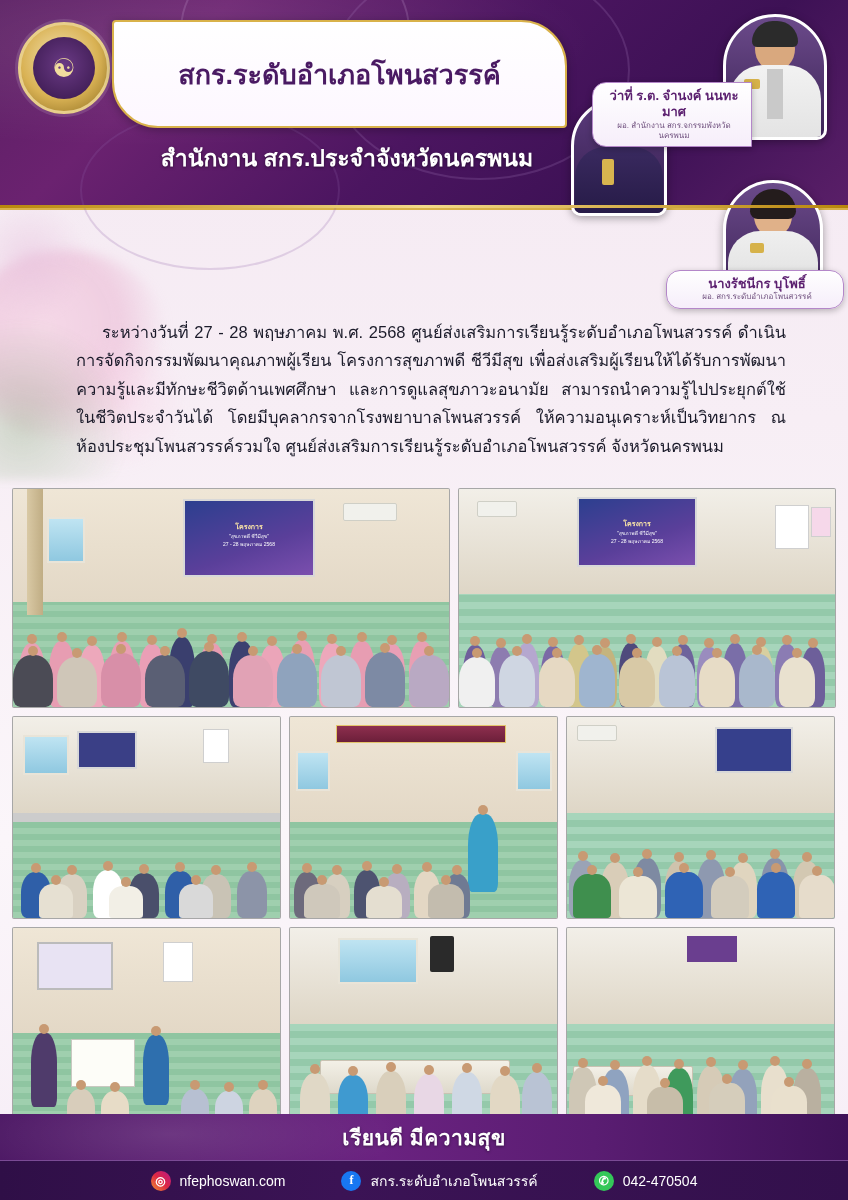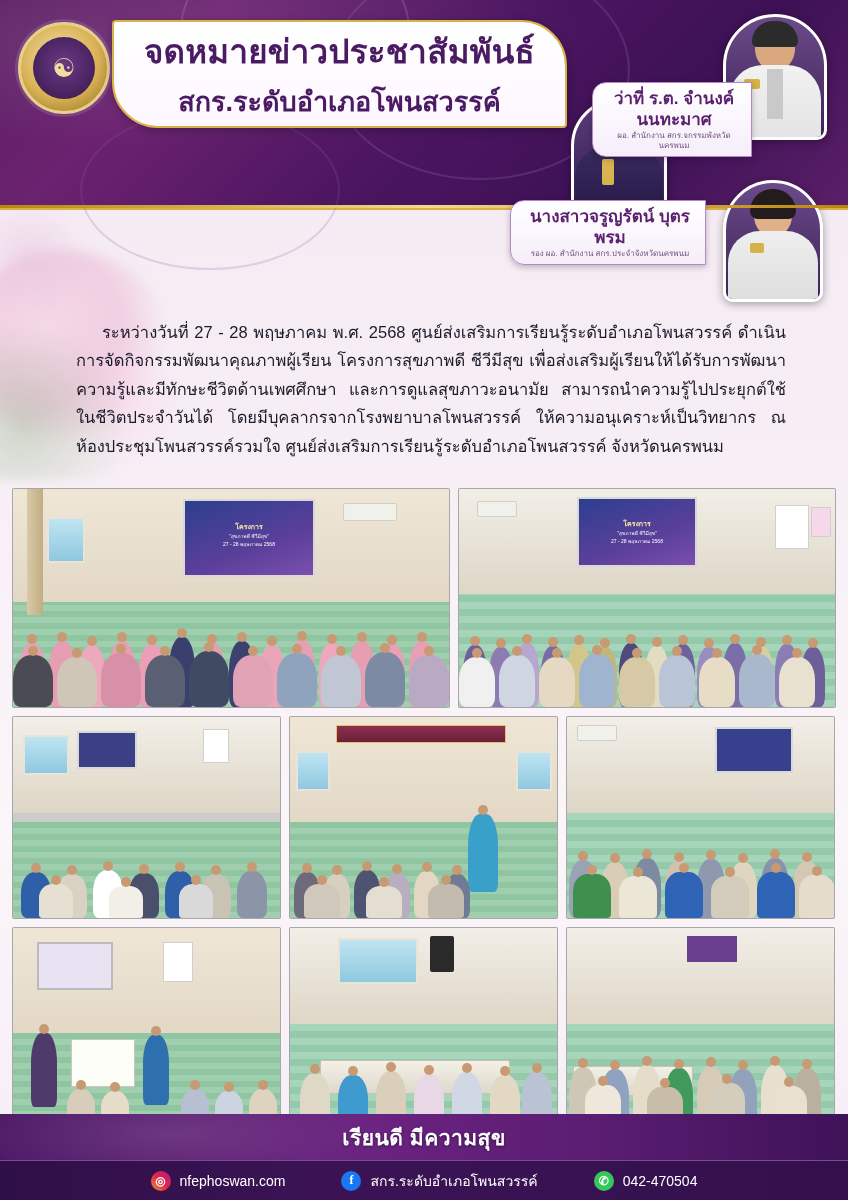--- a/index.html
+++ b/index.html
@@ -128,21 +128,21 @@
 
   .name-tag {
     position: absolute; z-index: 5;
     background: linear-gradient(180deg,#ffffff 0%,#f6eefa 100%);
     border: 1.5px solid #b487c9;
     border-radius: 14px 0 0 14px;
     padding: 5px 10px 5px 14px;
     text-align: center;
     box-shadow: 0 2px 6px rgba(0,0,0,.25);
   }
-  .name-tag .nm { font-size: 17px; font-weight: bold; color: #5b1f6f; line-height: 1.25; }
+  .name-tag .nm { font-size: 13px; font-weight: bold; color: #5b1f6f; line-height: 1.25; }
   .name-tag .ps { font-size: 8px; color: #6b4b7a; line-height: 1.3; }
 
   .nt1 { left: 592px; top: 82px; width: 160px; }
   .nt2 { left: 510px; top: 200px; width: 196px; }
   .nt3 { left: 666px; top: 270px; width: 178px; border-radius: 14px; }
 
   
   .body-text {
     position: absolute; left: 76px; top: 318px; width: 710px;
     font-size: 16.5px; line-height: 1.72; color: #1b1b2a; text-align: justify;
@@ -244,24 +244,24 @@
   <div class="header">
     <div class="hdr-swirl s1"></div>
     <div class="hdr-swirl s2"></div>
     <div class="hdr-swirl s3"></div>
 
     <div class="seal">
       <div class="seal-inner">☯</div>
     </div>
 
     <div class="title-plate">
-      <div class="title-main">จดหมายข่าวประชาสัมพันธ์</div>
       <div class="title-sub">สกร.ระดับอำเภอโพนสวรรค์</div>
     </div>
 
+    <div class="org-line">สำนักงาน สกร.ประจำจังหวัดนครพนม</div>
 
     <div class="portrait p1">
       <div style="position:absolute;left:50%;top:10px;transform:translateX(-50%);width:40px;height:44px;border-radius:50%;background:#d9a87e;"></div>
       <div style="position:absolute;left:50%;top:4px;transform:translateX(-50%);width:46px;height:26px;border-radius:24px 24px 6px 6px;background:#2b2b2b;"></div>
       <div style="position:absolute;left:50%;top:48px;transform:translateX(-50%);width:92px;height:80px;border-radius:34px 34px 0 0;background:linear-gradient(180deg,#f2f2f2 0%,#e2e2e2 100%);"></div>
       <div style="position:absolute;left:50%;top:52px;transform:translateX(-50%);width:16px;height:50px;background:#c9c9c9;"></div>
       <div style="position:absolute;left:18px;top:62px;width:16px;height:10px;background:#d6b24a;border-radius:2px;"></div>
     </div>
 
     <div class="portrait p2">
@@ -276,23 +276,23 @@
       <div style="position:absolute;left:50%;top:6px;transform:translateX(-50%);width:46px;height:30px;border-radius:23px 23px 8px 8px;background:#241c1c;"></div>
       <div style="position:absolute;left:50%;top:48px;transform:translateX(-50%);width:90px;height:76px;border-radius:32px 32px 0 0;background:linear-gradient(180deg,#efefef 0%,#dcdcdc 100%);"></div>
       <div style="position:absolute;left:24px;top:60px;width:14px;height:10px;background:#d6b24a;border-radius:2px;"></div>
     </div>
   </div>
 
   <div class="name-tag nt1">
     <div class="nm">ว่าที่ ร.ต. จำนงค์ นนทะมาศ</div>
     <div class="ps">ผอ. สำนักงาน สกร.จกรรมพังหวัดนครพนม</div>
   </div>
-  <div class="name-tag nt2">
-    <div class="nm">นางสาวจรูญรัตน์ บุตรพรม</div>
-    <div class="ps">รอง ผอ. สำนักงาน สกร.ประจำจังหวัดนครพนม</div>
+  <div class="name-tag nt3">
+    <div class="nm">นางรัชนีกร บุโพธิ์</div>
+    <div class="ps">ผอ. สกร.ระดับอำเภอโพนสวรรค์</div>
   </div>
 
 
   <div class="body-text">ระหว่างวันที่ 27 - 28 พฤษภาคม พ.ศ. 2568 ศูนย์ส่งเสริมการเรียนรู้ระดับอำเภอโพนสวรรค์ ดำเนินการจัดกิจกรรมพัฒนาคุณภาพผู้เรียน โครงการสุขภาพดี ชีวีมีสุข เพื่อส่งเสริมผู้เรียนให้ได้รับการพัฒนาความรู้และมีทักษะชีวิตด้านเพศศึกษา และการดูแลสุขภาวะอนามัย สามารถนำความรู้ไปประยุกต์ใช้ในชีวิตประจำวันได้ โดยมีบุคลากรจากโรงพยาบาลโพนสวรรค์ ให้ความอนุเคราะห์เป็นวิทยากร ณ ห้องประชุมโพนสวรรค์รวมใจ ศูนย์ส่งเสริมการเรียนรู้ระดับอำเภอโพนสวรรค์ จังหวัดนครพนม</div>
 
   <div class="photos">
 
     <div class="prow r1">
 
       <div class="photo">

